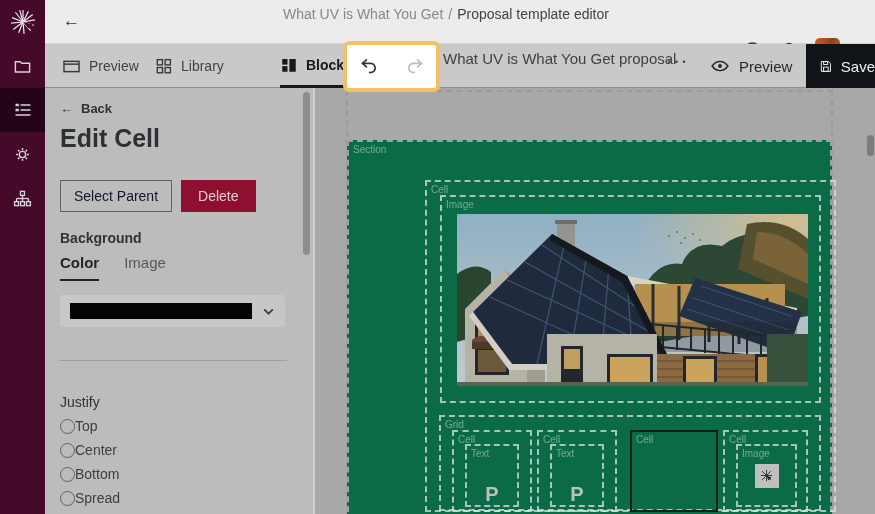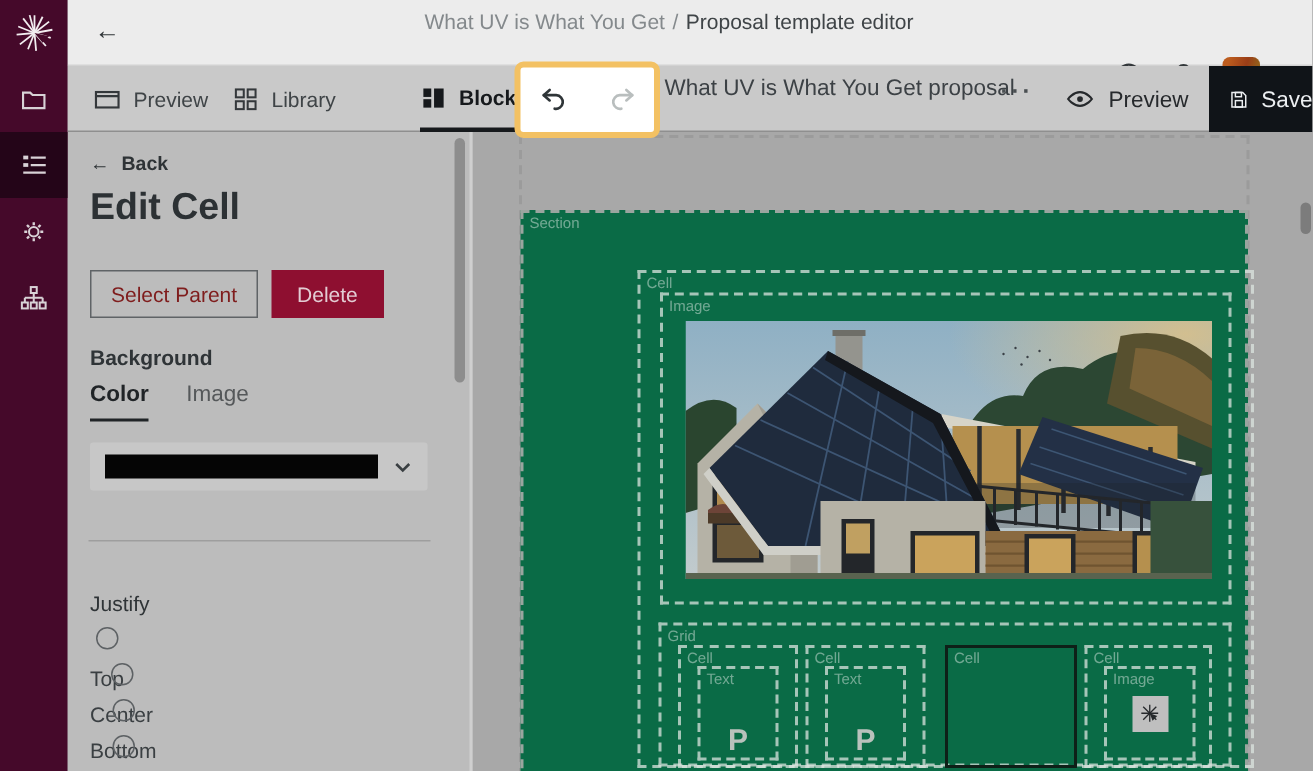--- a/index.html
+++ b/index.html
@@ -33,31 +33,31 @@
 
   
   .spot { position:absolute; left:343px; top:41px; width:97px; height:51px; background:#ffffff; border:4px solid #f3c163; border-radius:6px; z-index:40; display:flex; align-items:center; justify-content:center; gap:24px; }
   .spot .ico { cursor:pointer; display:flex; }
 
   
   .panel { position:absolute; left:45px; top:88px; width:270px; bottom:0; background:#bcbcbc; border-right:2px solid #cfcfcf; z-index:10; }
   .p-back { position:absolute; left:15px; top:13px; font-size:13px; font-weight:bold; color:#2e3336; cursor:pointer; display:flex; gap:8px; align-items:center; }
   .p-title { position:absolute; left:15px; top:36px; font-size:25px; color:#2c3134; }
   .p-btns { position:absolute; left:15px; top:92px; display:flex; gap:9px; }
-  .btn-outline { border:1.5px solid #5f6366; background:transparent; color:#7f1d1d; font-size:14px; font-weight:500; padding:0 13px; cursor:pointer; font-family:inherit; }
+  .btn-outline { border:1.5px solid #5f6366; background:transparent; color:#0f172a; font-size:14px; font-weight:500; padding:0 13px; cursor:pointer; font-family:inherit; }
   .btn-danger { border:none; background:#8e0f30; color:#e3ccd3; font-size:14px; font-weight:500; padding:8px 17px; cursor:pointer; font-family:inherit; }
   .p-bg-label { position:absolute; left:15px; top:142px; font-size:14px; font-weight:600; color:#2f3437; }
   .p-tabs { position:absolute; left:15px; top:166px; display:flex; gap:25px; font-size:15px; }
   .p-tab { padding-bottom:8px; color:#55585a; cursor:pointer; }
   .p-tab.active { color:#202427; font-weight:bold; border-bottom:2px solid #202427; }
   .dropdown { position:absolute; left:15px; top:207px; width:225px; height:32px; background:#c7c7c7; border-radius:2px; display:flex; align-items:center; padding:0 10px; cursor:pointer; }
   .swatch { flex:1; height:16px; background:#050505; margin-right:10px; }
   .p-divider { position:absolute; left:14px; top:272px; width:228px; border-top:1px solid #9e9e9e; }
   .p-justify { position:absolute; left:15px; top:306px; font-size:14px; font-weight:500; color:#2f3437; }
-  .radio-row { position:absolute; left:15px; display:flex; align-items:center; gap:11px; font-size:14px; color:#3a3f42; cursor:pointer;flex-direction:column; }
+  .radio-row { position:absolute; left:15px; display:flex; align-items:center; font-size:14px; color:#3a3f42; cursor:pointer; }
   .radio { width:15px; height:15px; border-radius:50%; border:1.5px solid #5d6164; background:transparent; flex:none; }
   .p-scroll { position:absolute; right:3px; top:4px; width:7px; height:163px; background:#8d8d8d; border-radius:4px; cursor:pointer; }
 
   
   .canvas { position:absolute; left:315px; top:88px; right:0; bottom:0; background:#a8a8a8; overflow:hidden;padding-left:40px; }
   .page { position:absolute; left:31px; top:2px; width:487px; bottom:-4px; border:2px dashed #9b9b9b; border-bottom:none; }
   .section { position:absolute; left:-1px; right:-1px; top:48px; bottom:-4px; background:#0a6b46; border:2px dashed #9aa59f; }
   .blk-label { position:absolute; left:4px; top:2px; font-size:10px; color:rgba(228,237,232,0.48); line-height:1.2; pointer-events:none; white-space:nowrap; }
   .bigcell { position:absolute; left:36px; top:38px; width:411px; height:332px; border:2px dashed rgba(219,228,223,0.75);margin-left:40px; }
   .imgblk { position:absolute; left:13px; top:13px; width:381px; height:208px; border:2px dashed rgba(219,228,223,0.75); }

